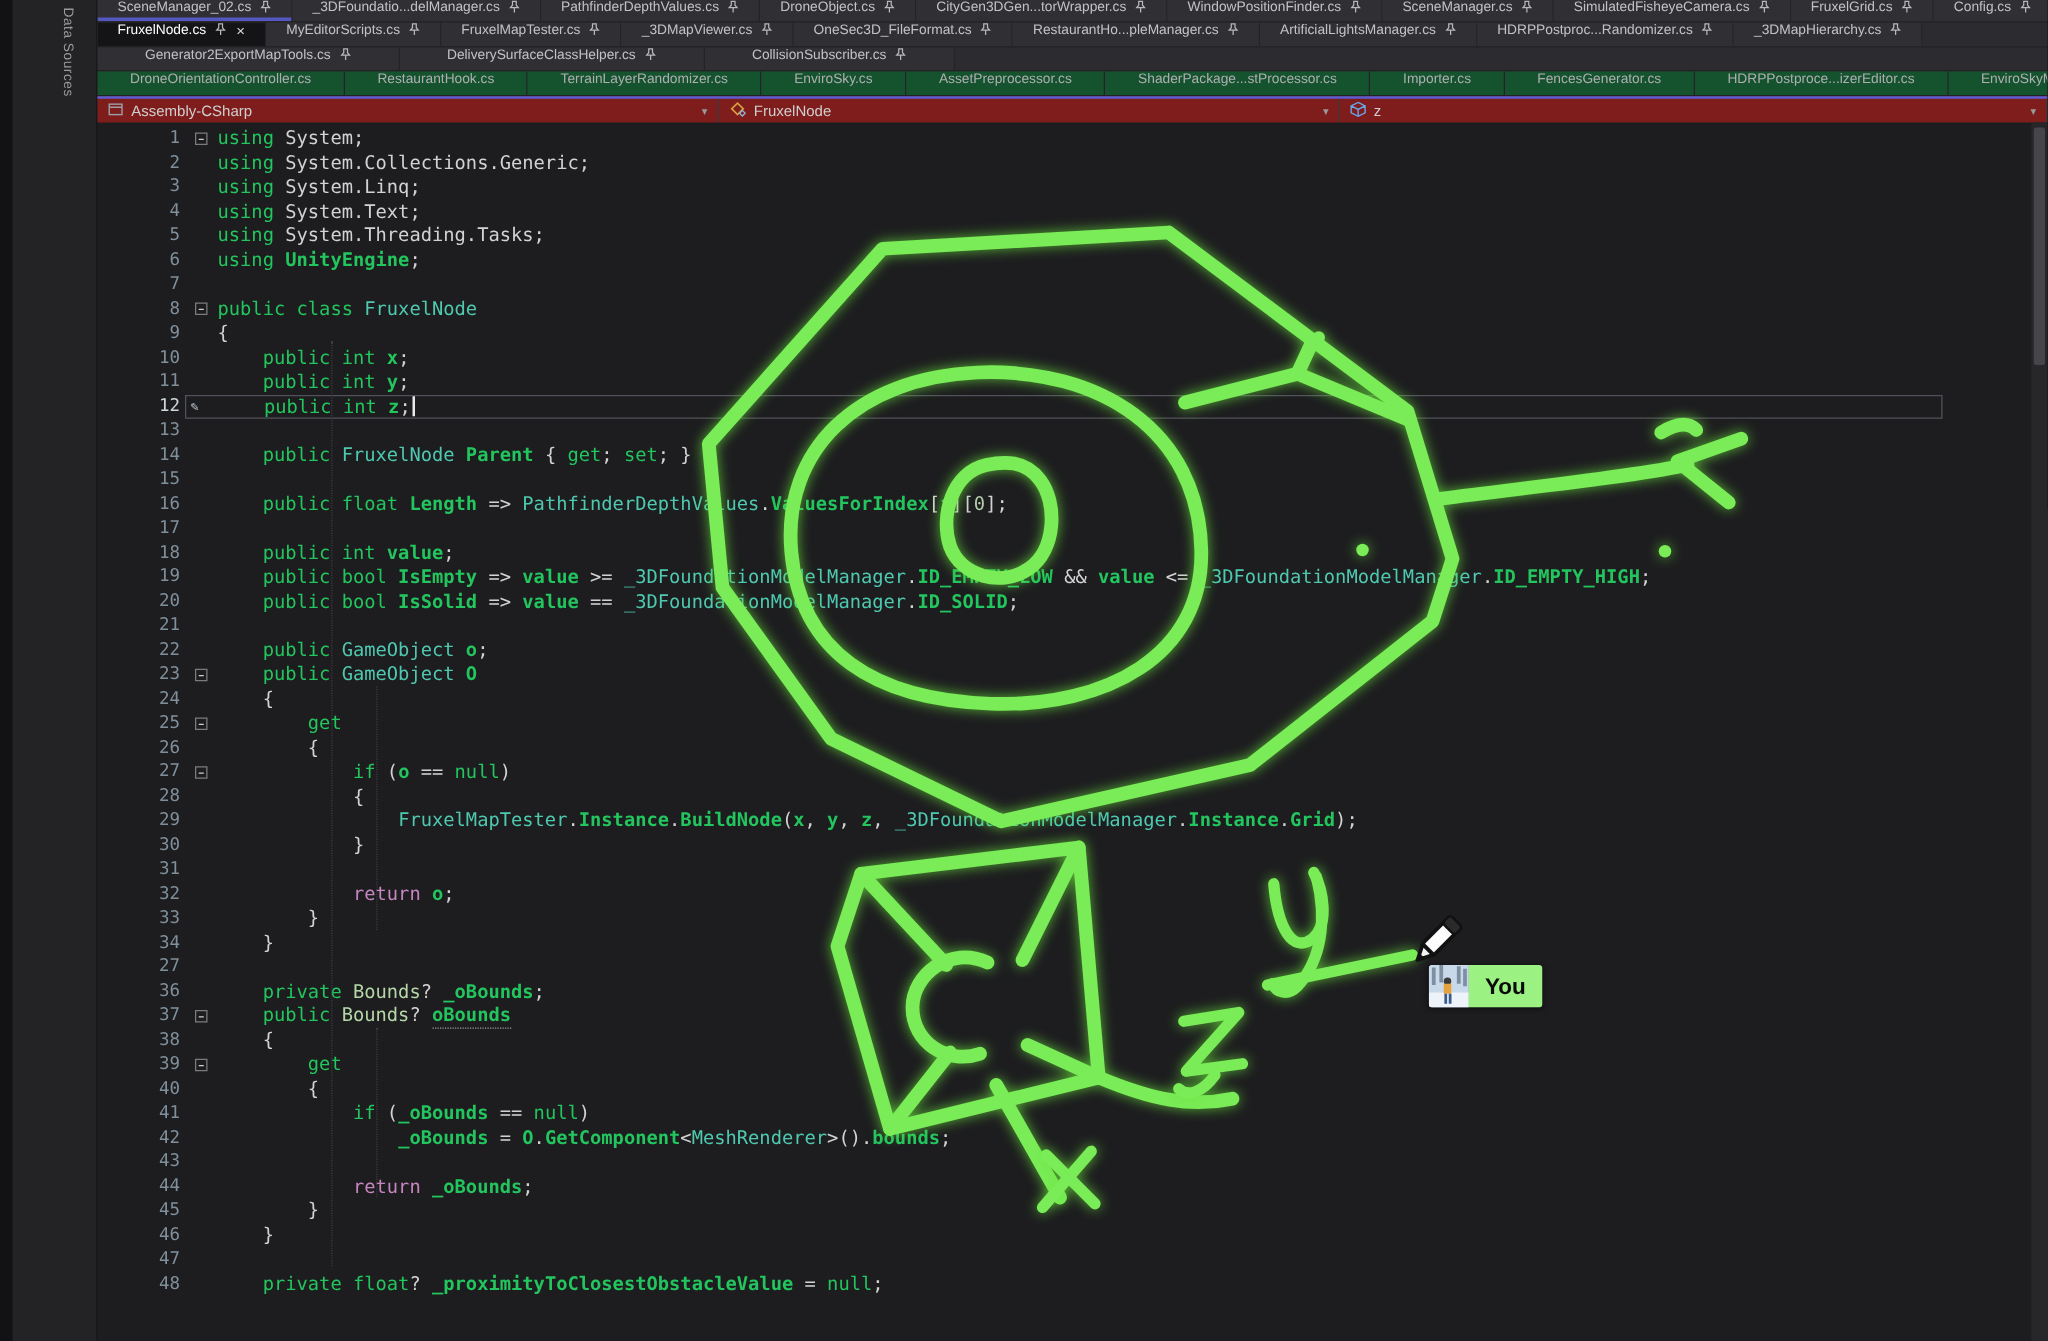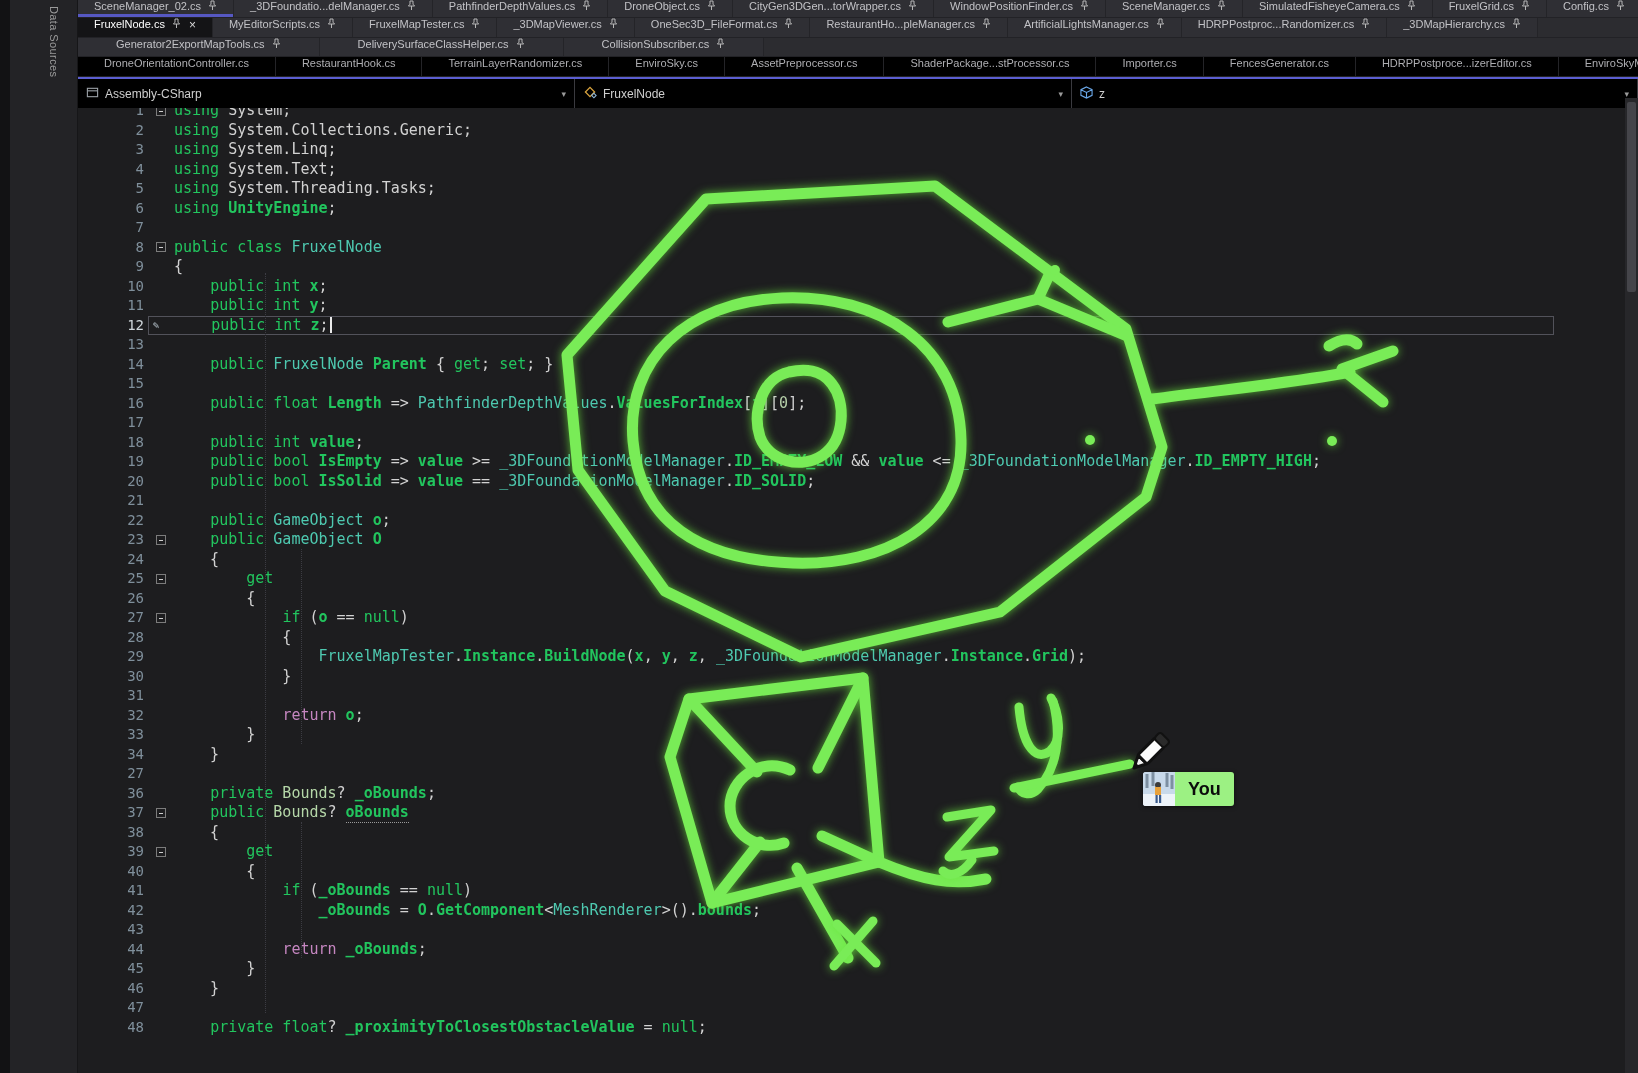--- a/index.html
+++ b/index.html
@@ -11,28 +11,28 @@
   .rail{position:absolute;left:0;top:0;width:78px;height:100%;background:#232326;border-right:1px solid #161618;z-index:2}
   .rail-edge{position:absolute;left:0;top:0;width:10px;height:100%;background:#121214}
   .rail-label{position:absolute;left:48px;top:6px;writing-mode:vertical-rl;font-size:11px;color:#9b9b9b;letter-spacing:.4px}
 
   
   .tabs{position:absolute;left:78px;right:0;top:0;z-index:3}
   .tab-row{display:flex;align-items:stretch;background:#2c2c30;border-bottom:1px solid #222226;overflow:hidden}
   .row1{height:18px}.row2{height:20px}.row3{height:19px}.row4{height:20px}
   .tab{display:flex;align-items:flex-start;gap:7px;padding:0 16px;background:#2f2f34;border-right:1px solid #242428;color:#c2c2c6;font-size:11px;position:relative;white-space:nowrap;flex:none}
   .row3 .tab{padding:0 38px}
-  .row4 .tab{padding:0 26px;background:#000000;color:#aeaeb2}
+  .row4 .tab{padding:0 26px;background:#14532d;color:#aeaeb2}
   .tab.active{background:#141416;color:#ffffff;font-weight:normal}
   .tab.underlined::after{content:"";position:absolute;left:0;right:0;bottom:0;height:3px;background:#5658c2}
   .tab .close{font-size:12px;color:#d8d8d8;margin-left:1px}
   .tab .pin{display:flex;align-items:center}
 
   
-  .navbar{position:absolute;left:78px;right:0;top:77px;height:31px;background:#000000;border-top:2px solid #5b5ed1;display:flex;z-index:3}
+  .navbar{position:absolute;left:78px;right:0;top:77px;height:21px;background:#7f1d1d;border-top:2px solid #5b5ed1;display:flex;z-index:3}
   .combo{display:flex;align-items:center;gap:6px;font-size:12px;color:#cfcfcf;border-right:1px solid #3a3a3f;padding-left:8px}
   .combo .chev{margin-left:auto;margin-right:8px;color:#9a9a9a;font-size:9px}
   #combo-project{width:497px}
   #combo-type{width:497px}
   #combo-member{flex:1}
 
   
   .code{position:absolute;left:78px;right:0;top:98px;bottom:0;padding-top:3px;font-family:"DejaVu Sans Mono","Liberation Mono",monospace;font-size:15px;line-height:19.5px;overflow:hidden;z-index:1}
   .code-line{display:flex;height:19.5px;align-items:stretch}
   .lnum{width:70px;flex:none;text-align:right;color:#7f8f9b;font-size:14px;padding-right:4px;position:relative;line-height:19.5px}

